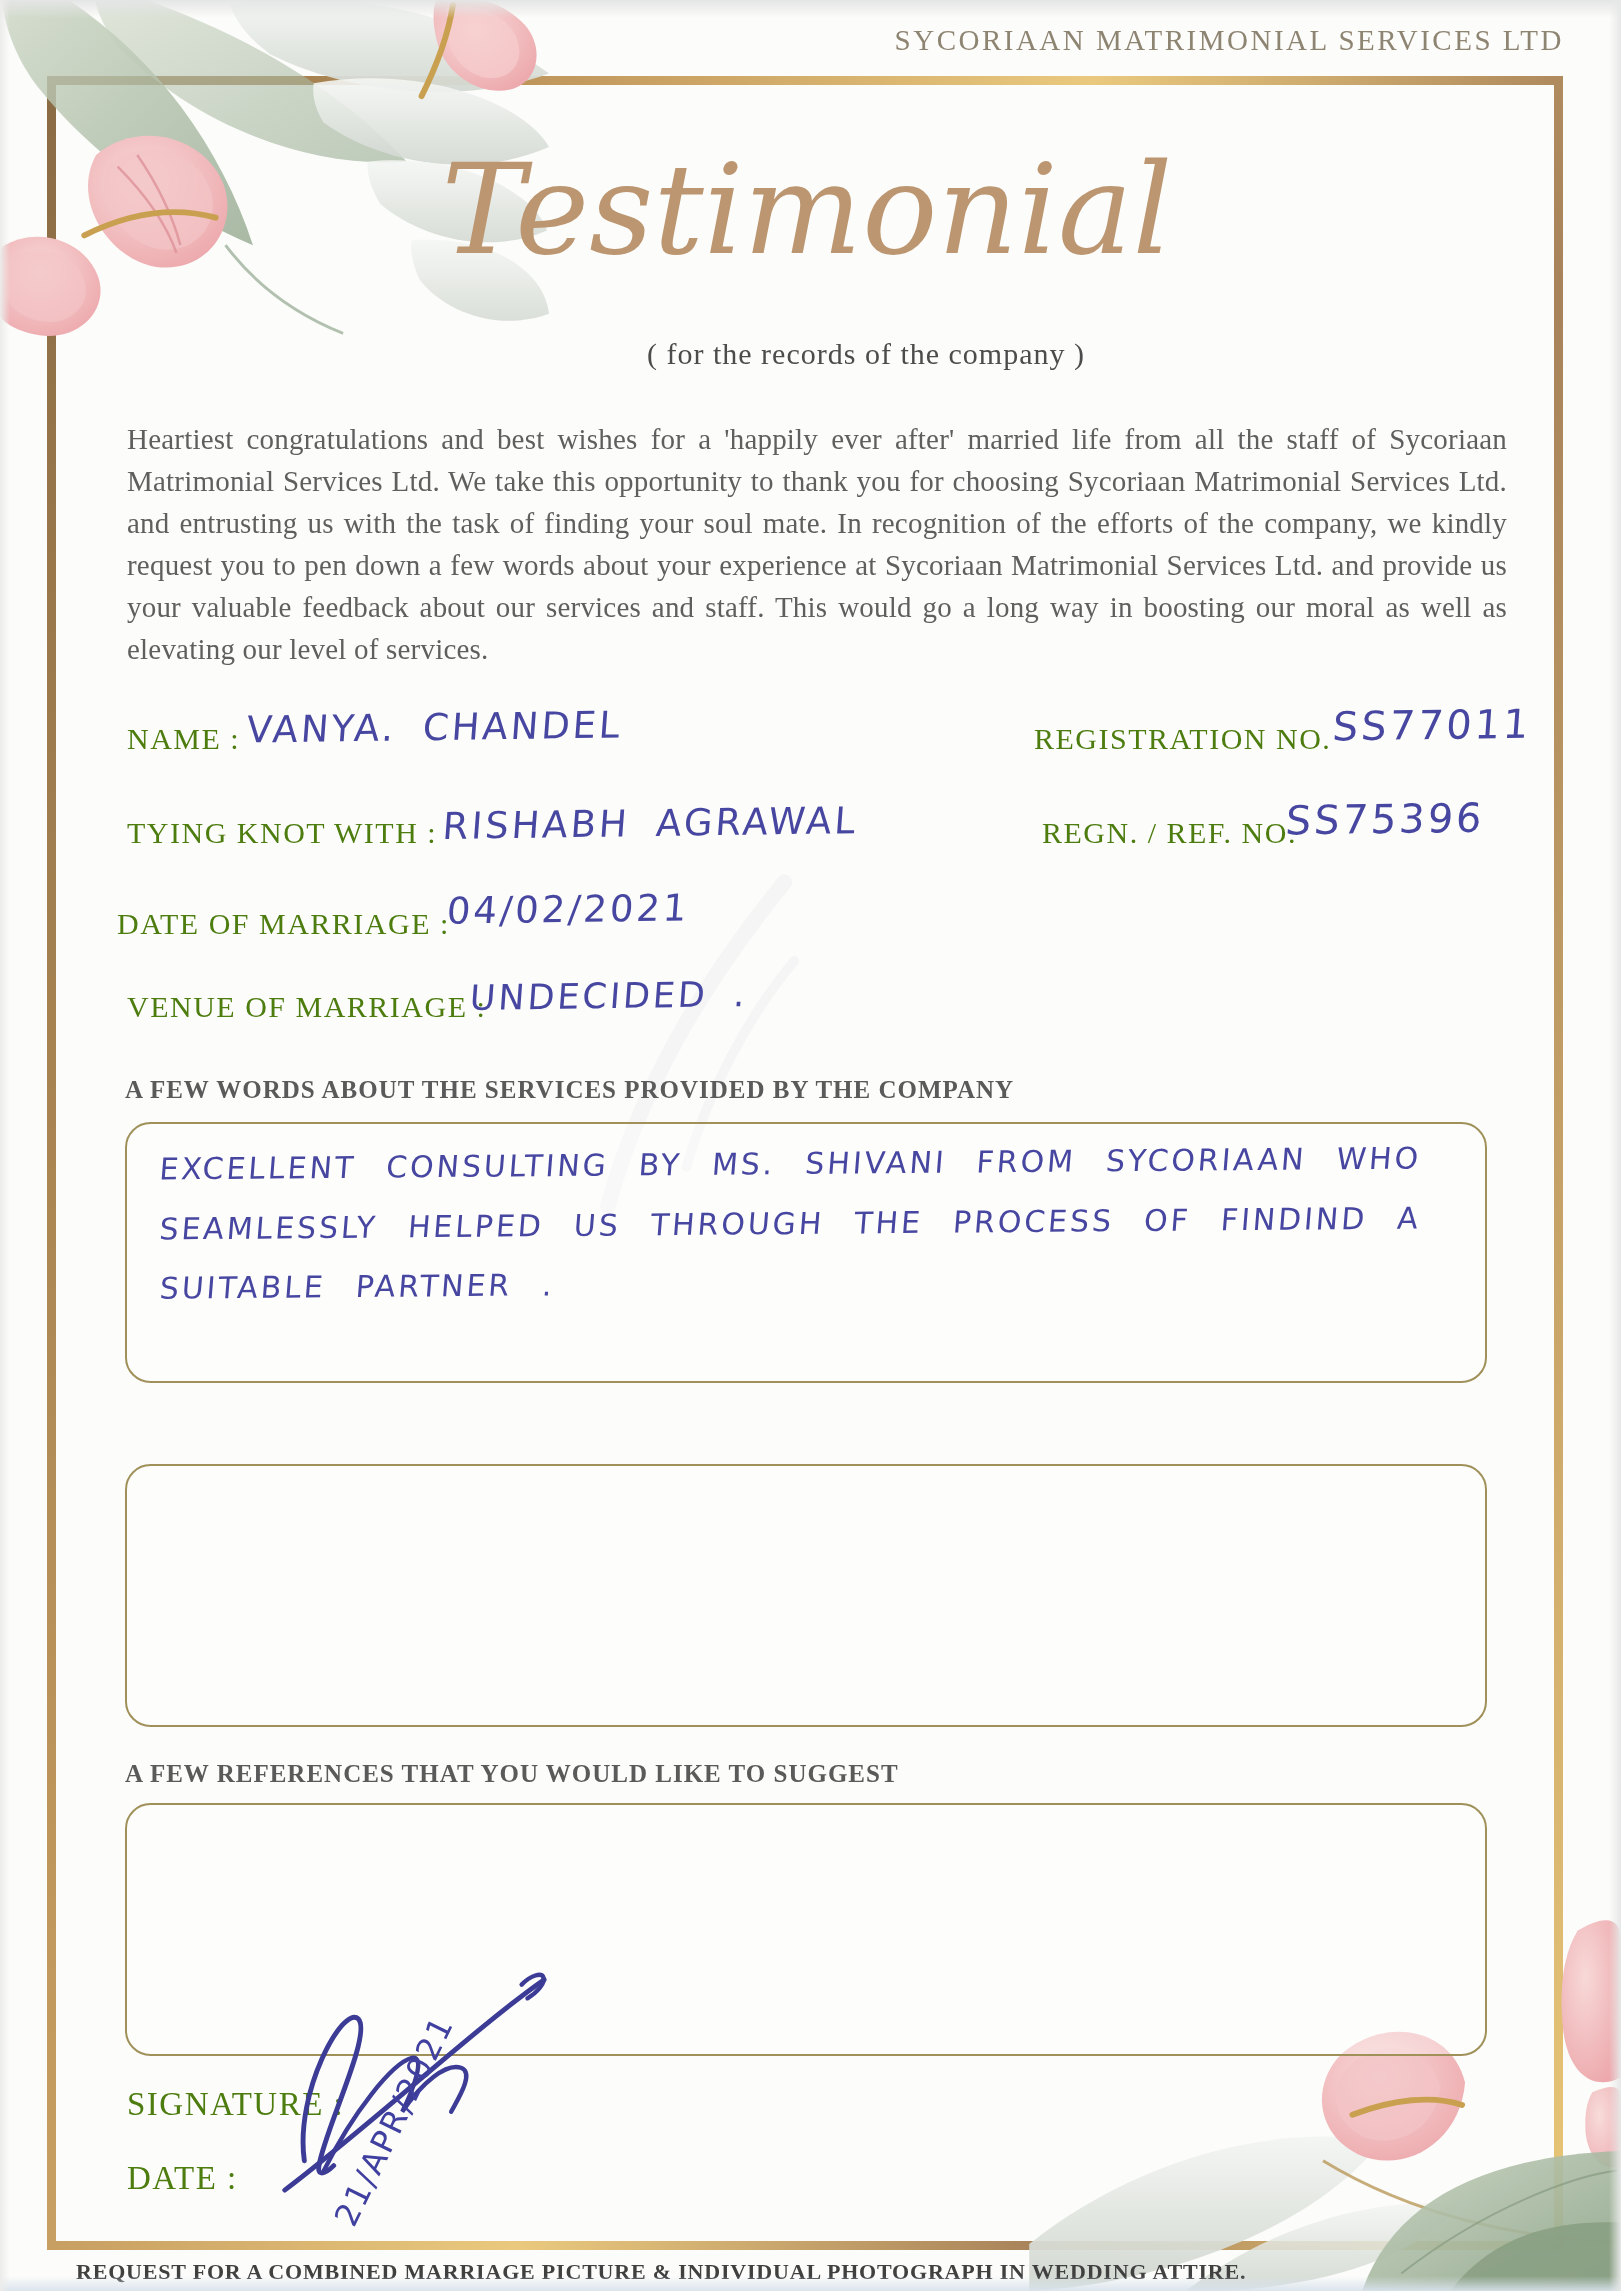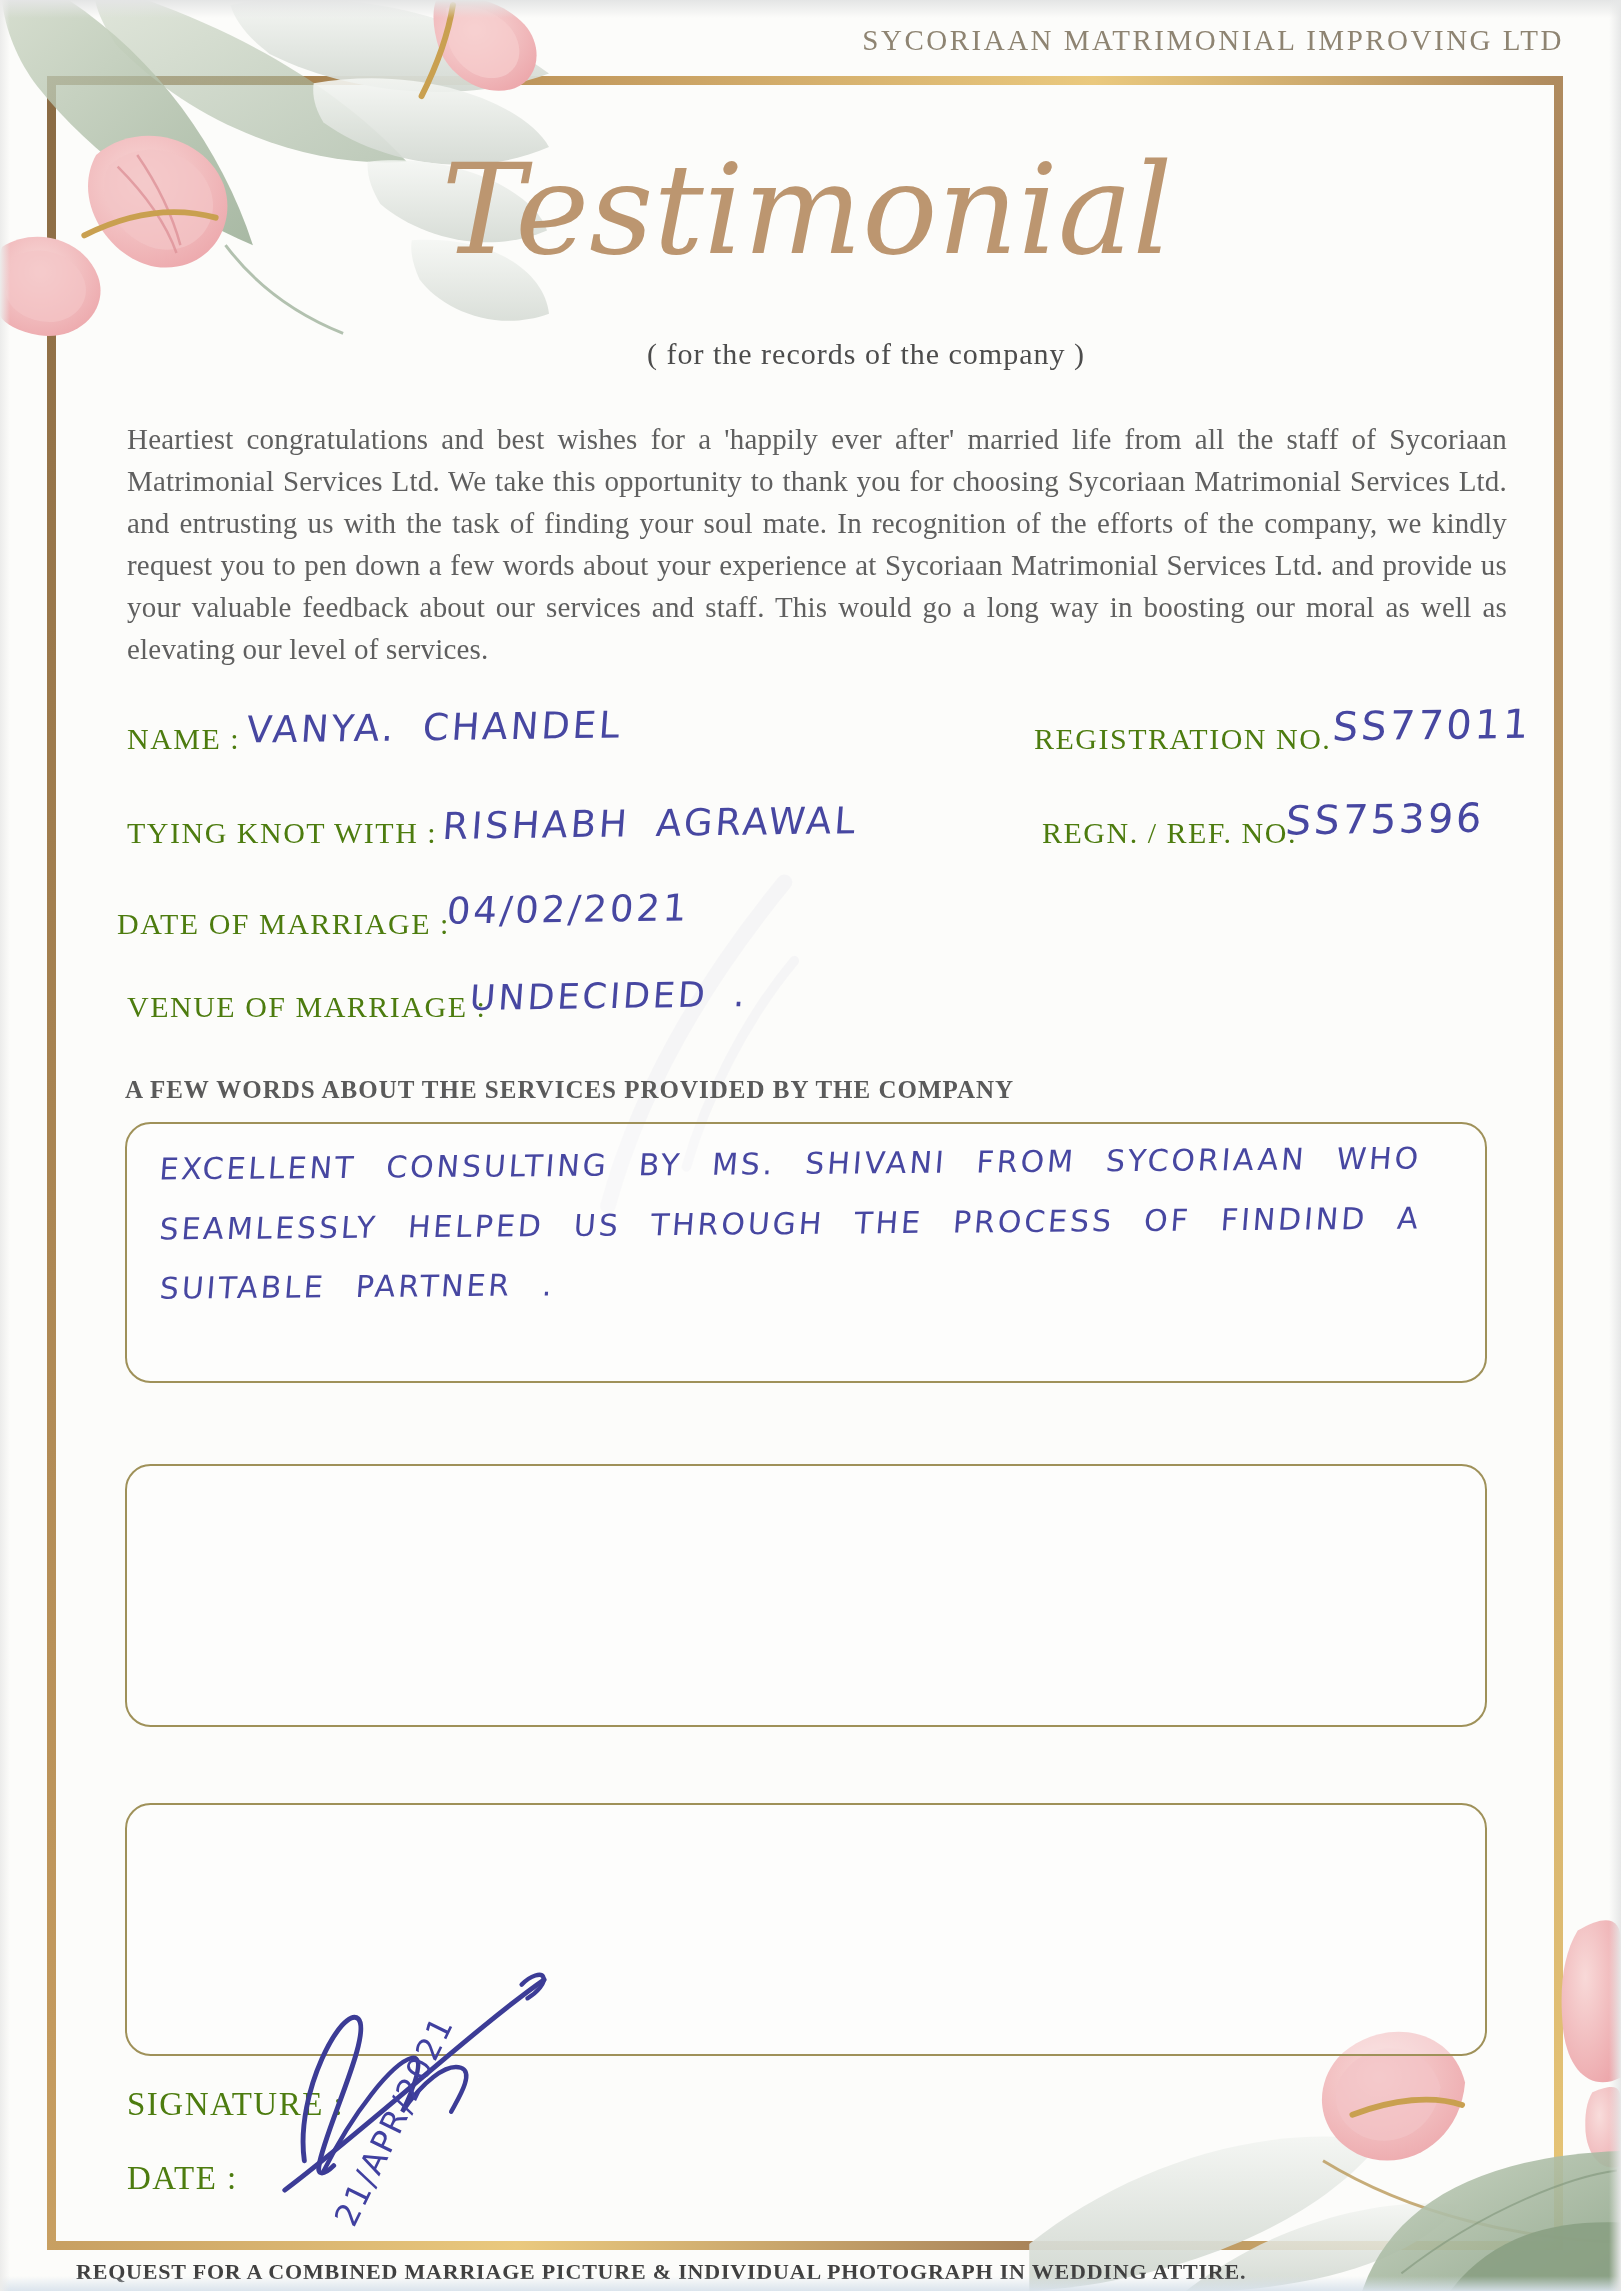--- a/index.html
+++ b/index.html
@@ -159,21 +159,21 @@
     <path d="M445,175 C430,115 355,108 315,150 C288,182 295,228 335,248 C382,270 440,237 445,175 Z" fill="url(#pinkG2)"></path>
     <path d="M420,180 C408,135 355,128 325,160 C305,182 310,215 340,230 C375,245 415,222 420,180 Z" fill="#f3c4c6" opacity="0.72"></path>
     <path d="M330,208 C372,192 412,188 442,198" stroke="#c9a050" stroke-width="6" fill="none" stroke-linecap="round"></path>
     <path d="M560,20 C590,2 604,8 604,30 L604,170 C575,185 550,165 545,120 C541,78 545,45 560,20 Z" fill="url(#pinkG2)"></path>
     <path d="M575,185 C600,175 604,180 604,195 L604,260 C585,268 570,250 568,225 C567,208 569,195 575,185 Z" fill="url(#pinkG2)" opacity="0.9"></path>
     <path d="M340,388 C370,300 460,250 604,245 L604,388 Z" fill="url(#leafG2)" opacity="0.9"></path>
     <path d="M430,388 C470,335 530,315 604,318 L604,388 Z" fill="#8aa083" opacity="0.9"></path>
     <path d="M380,370 C470,300 560,270 600,265" stroke="#7f957a" stroke-width="2" fill="none" opacity="0.6"></path>
   </svg>
 
-  <div class="company-name">SYCORIAAN MATRIMONIAL IMPROVING LTD</div>
+  <div class="company-name">SYCORIAAN MATRIMONIAL SERVICES LTD</div>
 
   <div class="title-wrap">
     <span class="title-text">Testimonial</span>
   </div>
   <div class="subtitle">( for the records of  the company )</div>
 
   <div class="intro">Heartiest congratulations and best wishes for a 'happily ever after' married life from all the staff of Sycoriaan Matrimonial Services Ltd. We take this opportunity to thank you for choosing Sycoriaan Matrimonial Services Ltd. and entrusting us with the task of finding your soul mate. In recognition of the efforts of the company, we kindly request you to pen down a few words about your experience at Sycoriaan Matrimonial Services Ltd. and provide us your valuable feedback about our services and staff. This would go a long way in boosting our moral as well as elevating our level of services.</div>
 
   <div class="label" style="left:127px; top:722px;">NAME :</div>
   <div class="hand" style="left:247px; top:706px; font-size:37px;">VANYA. CHANDEL</div>
@@ -195,20 +195,21 @@
 
   <div class="section-heading" style="top:1076px;">A FEW WORDS ABOUT THE SERVICES PROVIDED BY THE COMPANY</div>
   <div class="fill-box" style="top:1122px; height:257px;">
     <div class="hand-line" style="top:21.6px;">EXCELLENT CONSULTING BY MS. SHIVANI FROM SYCORIAAN WHO</div>
     <div class="hand-line" style="top:82px;">SEAMLESSLY HELPED US THROUGH THE PROCESS OF FINDIND A</div>
     <div class="hand-line" style="top:145px;">SUITABLE PARTNER .</div>
   </div>
 
   <div class="fill-box" style="top:1464px; height:259px;"></div>
 
+  <div class="section-heading" style="top:1760px;">A FEW REFERENCES THAT YOU WOULD LIKE TO SUGGEST</div>
   <div class="fill-box" style="top:1803px; height:249px;"></div>
 
   <div class="label" style="left:127px; top:2086px; font-size:33px;">SIGNATURE :</div>
   <div class="label" style="left:127px; top:2160px; font-size:33px;">DATE :</div>
 
   <svg style="position:absolute; left:265px; top:1965px; z-index:7;" width="294" height="230" viewBox="0 0 300 235">
     <path d="M40,200 C30,130 80,40 95,55 C110,70 60,170 55,205 C53,215 60,215 70,205" stroke="#3c3c96" stroke-width="5" fill="none" stroke-linecap="round"></path>
     <path d="M60,210 C90,150 130,100 150,95 C165,92 150,130 140,150 C160,120 185,100 200,105 C215,110 195,140 190,150" stroke="#3c3c96" stroke-width="4.5" fill="none" stroke-linecap="round"></path>
     <path d="M20,230 C100,170 220,60 285,15" stroke="#3c3c96" stroke-width="5" fill="none" stroke-linecap="round"></path>
     <path d="M262,20 C272,10 282,8 284,12 C287,18 278,28 268,34" stroke="#3c3c96" stroke-width="4.5" fill="none" stroke-linecap="round"></path>

